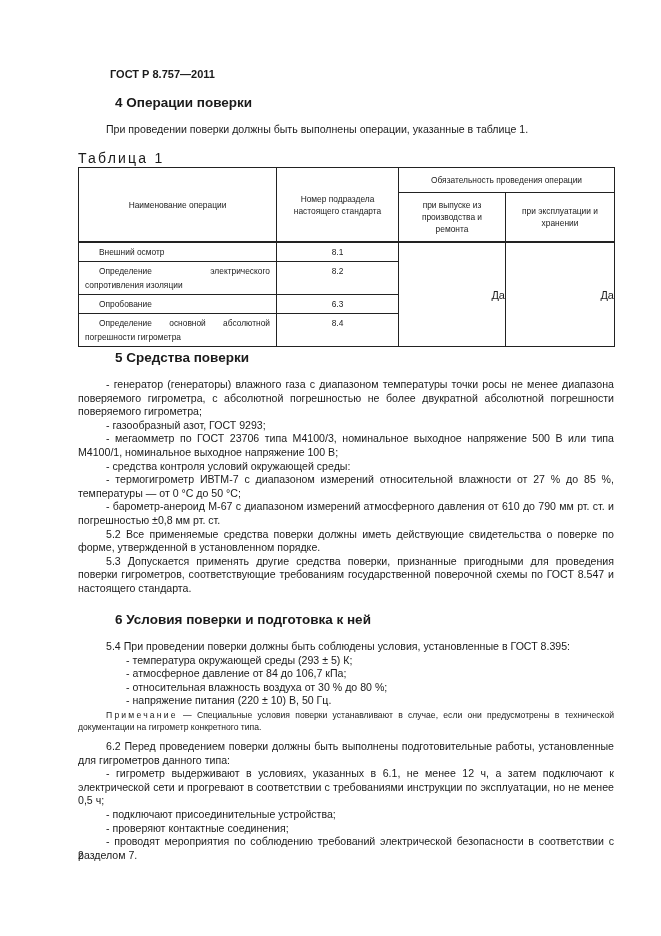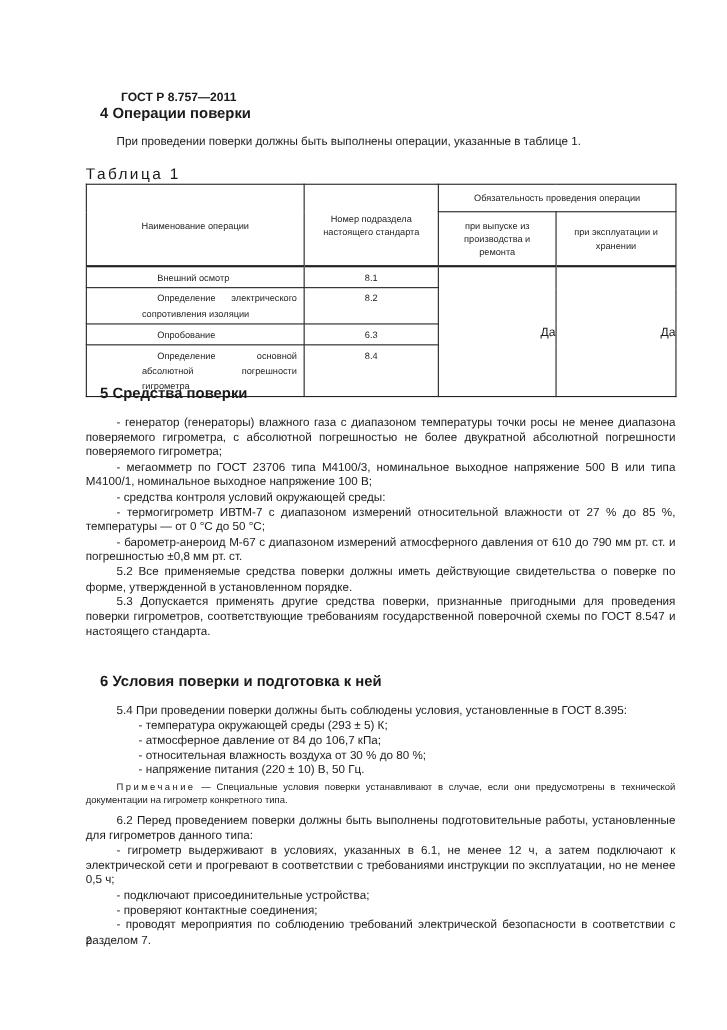--- a/index.html
+++ b/index.html
@@ -1,30 +1,30 @@
 <!DOCTYPE html>
 <html><head>
 <meta charset="utf-8">
 <style>
   html, body { margin:0; padding:0; background:#ffffff; }
   body { width:661px; height:936px; position:relative; overflow:hidden;
          font-family:"Liberation Sans", sans-serif; color:#1a1a1a; }
   .abs { position:absolute; }
-  .doc-code { left:78px; top:83px; font-size:11px; font-weight:bold;padding-left:32px; }
-  .h { font-size:13.5px; font-weight:bold; left:91px; }
+  .doc-code { left:78px; top:68px; font-size:11px; font-weight:bold;padding-left:32px; }
+  .h { font-size:13.5px; font-weight:bold; left:115px; }
   .p { font-size:10.6px; line-height:13.6px; left:78px; width:536px; text-align:justify; }
   .ind { text-indent:28px; }
   .tcap { left:78px; top:150px; font-size:14px; letter-spacing:2.2px; }
   table.t { position:absolute; left:78px; top:167px; width:536px; border-collapse:collapse;
             font-size:8.4px; color:#222; table-layout:fixed; }
   table.t td, table.t th { border:1px solid #222; padding:0; font-weight:normal; vertical-align:middle; }
   table.t th { text-align:center; line-height:12px;margin-left:16px; }
   table.t .hb { border-bottom:2px solid #222; }
   table.t td.nm { text-align:justify; padding:2px 6px 2px 6px; line-height:14px; vertical-align:top; }
-  table.t td.nm span.first { display:inline-block; text-indent:14px;margin-left:44px; }
+  table.t td.nm span.first { display:inline-block; text-indent:14px; }
   table.t td.num { text-align:center; vertical-align:top; padding-top:2px; line-height:14px;margin-left:10px; }
   table.t td.yes { text-align:right; font-size:11px; }
   .note { font-size:8.6px; line-height:12px; left:78px; width:536px; text-align:justify; }
   .spaced { letter-spacing:2.2px; }
   .pagenum { left:78px; top:850px; font-size:10px; }
 </style>
 </head>
 <body>
 
 <div class="abs doc-code">ГОСТ Р 8.757—2011</div>
@@ -69,20 +69,21 @@
     <td class="nm"><span class="first">Определение основной абсолютной погрешности гигрометра</span></td>
     <td class="num">8.4</td>
   </tr>
 </tbody>
   </table>
 
 <div class="abs h" style="top:350px">5  Средства поверки</div>
 
 <div class="abs p" style="top:378px">
   <div class="ind">- генератор (генераторы) влажного газа с диапазоном температуры точки росы не менее диапазона поверяемого гигрометра, с абсолютной погрешностью не более двукратной абсолютной погрешности поверяемого гигрометра;</div>
+  <div class="ind">- газообразный азот, ГОСТ 9293;</div>
   <div class="ind">- мегаомметр по ГОСТ 23706 типа М4100/3, номинальное выходное напряжение 500 В или типа М4100/1, номинальное выходное напряжение 100 В;</div>
   <div class="ind">- средства контроля условий окружающей среды:</div>
   <div class="ind">- термогигрометр ИВТМ-7 с диапазоном измерений относительной влажности от 27 % до 85 %, температуры — от 0 °С до 50 °С;</div>
   <div class="ind">- барометр-анероид М-67 с диапазоном измерений атмосферного давления от 610 до 790 мм рт. ст. и погрешностью ±0,8 мм рт. ст.</div>
   <div class="ind">5.2  Все применяемые средства поверки должны иметь действующие свидетельства о поверке по форме, утвержденной в установленном порядке.</div>
   <div class="ind">5.3  Допускается применять другие средства поверки, признанные пригодными для проведения поверки гигрометров, соответствующие требованиям государственной поверочной схемы по ГОСТ 8.547 и настоящего стандарта.</div>
 </div>
 
 <div class="abs h" style="top:612px">6  Условия поверки и подготовка к ней</div>
 

